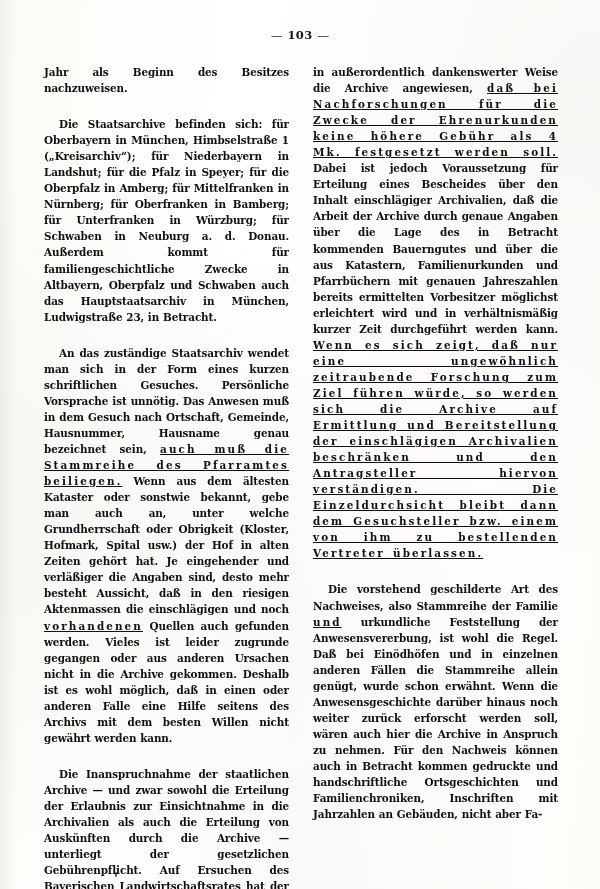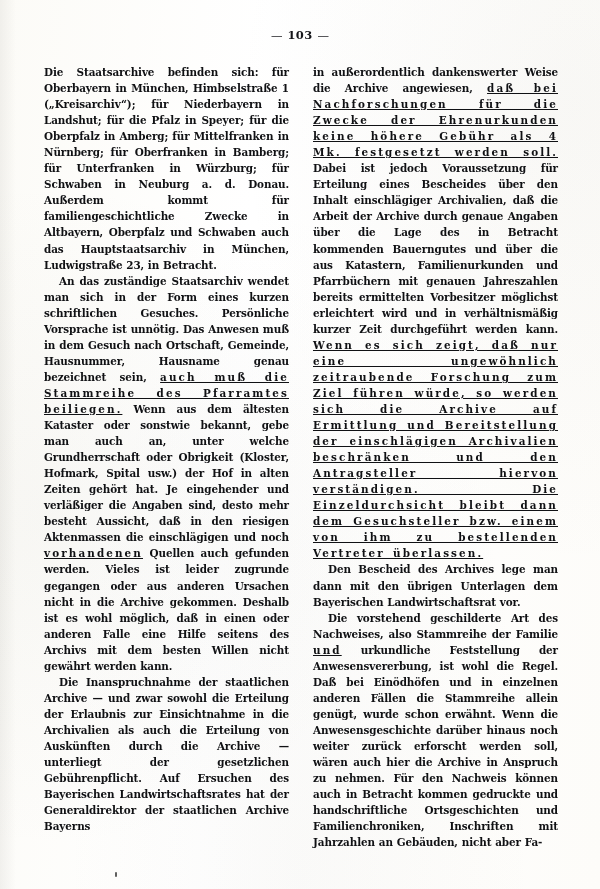--- a/index.html
+++ b/index.html
@@ -87,20 +87,21 @@
     text-align-last: left;
     color: #101114;
     
     font-weight: 700;
     letter-spacing: -0.1px;
     word-spacing: 0.3px;
     -webkit-font-smoothing: none;
   }
   .para + .para {
     text-indent: 15px;
+    margin-top: 20px;
   }
   .para.cont {
     text-indent: 0;
   }
 
   
   .sperr {
     letter-spacing: 2.1px;
     word-spacing: 2.4px;
     text-decoration: underline;
@@ -135,25 +136,25 @@
   <div id="gutter-shade"></div>
 
   <div id="page-header">
     <div class="folio">
       <span class="rule">—</span><span>103</span><span class="rule">—</span>
     </div>
   </div>
 
   <div id="text-body">
     <div class="text-column" id="column-left">
+        <p class="para cont"><span>Jahr als Beginn des Besitzes nachzuweisen.</span></p>
         <p class="para"><span>Die Staatsarchive befinden sich: für Oberbayern in München, Himbselstraße 1 („Kreisarchiv“); für Niederbayern in Landshut; für die Pfalz in Speyer; für die Oberpfalz in Amberg; für Mittelfranken in Nürnberg; für Oberfranken in Bamberg; für Unterfranken in Würzburg; für Schwaben in Neuburg a. d. Donau. Außerdem kommt für familiengeschichtliche Zwecke in Altbayern, Oberpfalz und Schwaben auch das Hauptstaatsarchiv in München, Ludwigstraße 23, in Betracht.</span></p>
         <p class="para"><span>An das zuständige Staatsarchiv wendet man sich in der Form eines kurzen schriftlichen Gesuches. Persönliche Vorsprache ist unnötig. Das Anwesen muß in dem Gesuch nach Ortschaft, Gemeinde, Hausnummer, Hausname genau bezeichnet sein, </span><span class="sperr">auch muß die Stammreihe des Pfarramtes beiliegen.</span><span> Wenn aus dem ältesten Kataster oder sonstwie bekannt, gebe man auch an, unter welche Grundherrschaft oder Obrigkeit (Kloster, Hofmark, Spital usw.) der Hof in alten Zeiten gehört hat. Je eingehender und verläßiger die Angaben sind, desto mehr besteht Aussicht, daß in den riesigen Aktenmassen die einschlägigen und noch </span><span class="sperr">vorhandenen</span><span> Quellen auch gefunden werden. Vieles ist leider zugrunde gegangen oder aus anderen Ursachen nicht in die Archive gekommen. Deshalb ist es wohl möglich, daß in einen oder anderen Falle eine Hilfe seitens des Archivs mit dem besten Willen nicht gewährt werden kann.</span></p>
         <p class="para"><span>Die Inanspruchnahme der staatlichen Archive — und zwar sowohl die Erteilung der Erlaubnis zur Einsichtnahme in die Archivalien als auch die Erteilung von Auskünften durch die Archive — unterliegt der gesetzlichen Gebührenpflicht. Auf Ersuchen des Bayerischen Landwirtschaftsrates hat der Generaldirektor der staatlichen Archive Bayerns</span></p>
       </div>
     <div class="text-column" id="column-right">
         <p class="para cont"><span>in außerordentlich dankenswerter Weise die Archive angewiesen, </span><span class="sperr">daß bei Nachforschungen für die Zwecke der Ehrenurkunden keine höhere Gebühr als 4 Mk. festgesetzt werden soll.</span><span> Dabei ist jedoch Voraussetzung für Erteilung eines Bescheides über den Inhalt einschlägiger Archivalien, daß die Arbeit der Archive durch genaue Angaben über die Lage des in Betracht kommenden Bauerngutes und über die aus Katastern, Familienurkunden und Pfarrbüchern mit genauen Jahreszahlen bereits ermittelten Vorbesitzer möglichst erleichtert wird und in verhältnismäßig kurzer Zeit durchgeführt werden kann. </span><span class="sperr">Wenn es sich zeigt, daß nur eine ungewöhnlich zeitraubende Forschung zum Ziel führen würde, so werden sich die Archive auf Ermittlung und Bereitstellung der einschlägigen Archivalien beschränken und den Antragsteller hiervon verständigen. Die Einzeldurchsicht bleibt dann dem Gesuchsteller bzw. einem von ihm zu bestellenden Vertreter überlassen.</span></p>
-        <p class="para"><span>Den Bescheid des Archives lege man dann mit den übrigen Unterlagen dem Bayerischen Landwirtschaftsrat vor.</span></p>
         <p class="para"><span>Die vorstehend geschilderte Art des Nachweises, also Stammreihe der Familie </span><span class="sperr">und</span><span> urkundliche Feststellung der Anwesensvererbung, ist wohl die Regel. Daß bei Einödhöfen und in einzelnen anderen Fällen die Stammreihe allein genügt, wurde schon erwähnt. Wenn die Anwesensgeschichte darüber hinaus noch weiter zurück erforscht werden soll, wären auch hier die Archive in Anspruch zu nehmen. Für den Nachweis können auch in Betracht kommen gedruckte und handschriftliche Ortsgeschichten und Familienchroniken, Inschriften mit Jahrzahlen an Gebäuden, nicht aber Fa-</span></p>
       </div>
   </div>
 
   <div class="speck" id="speck-a"></div>
 </div>
 
 </body></html>

